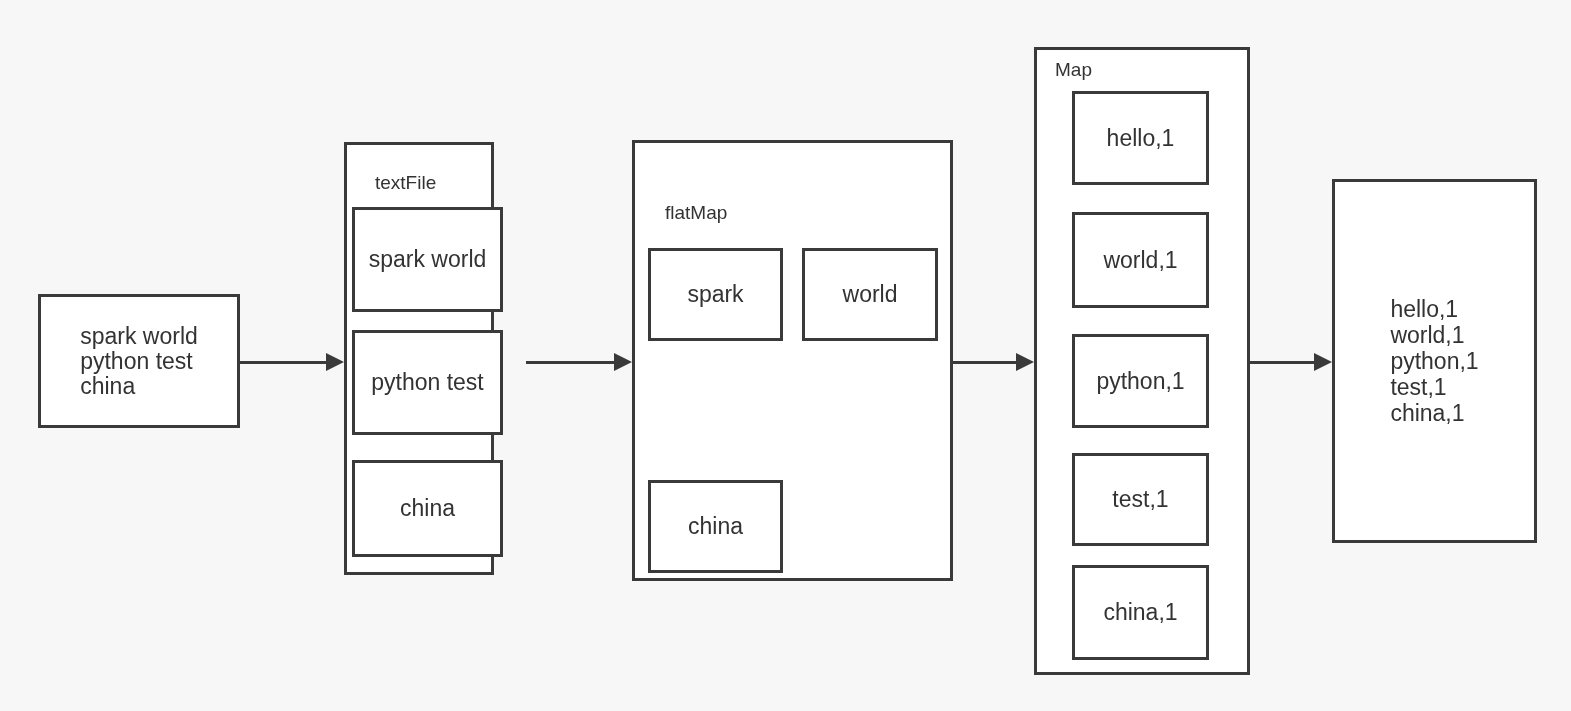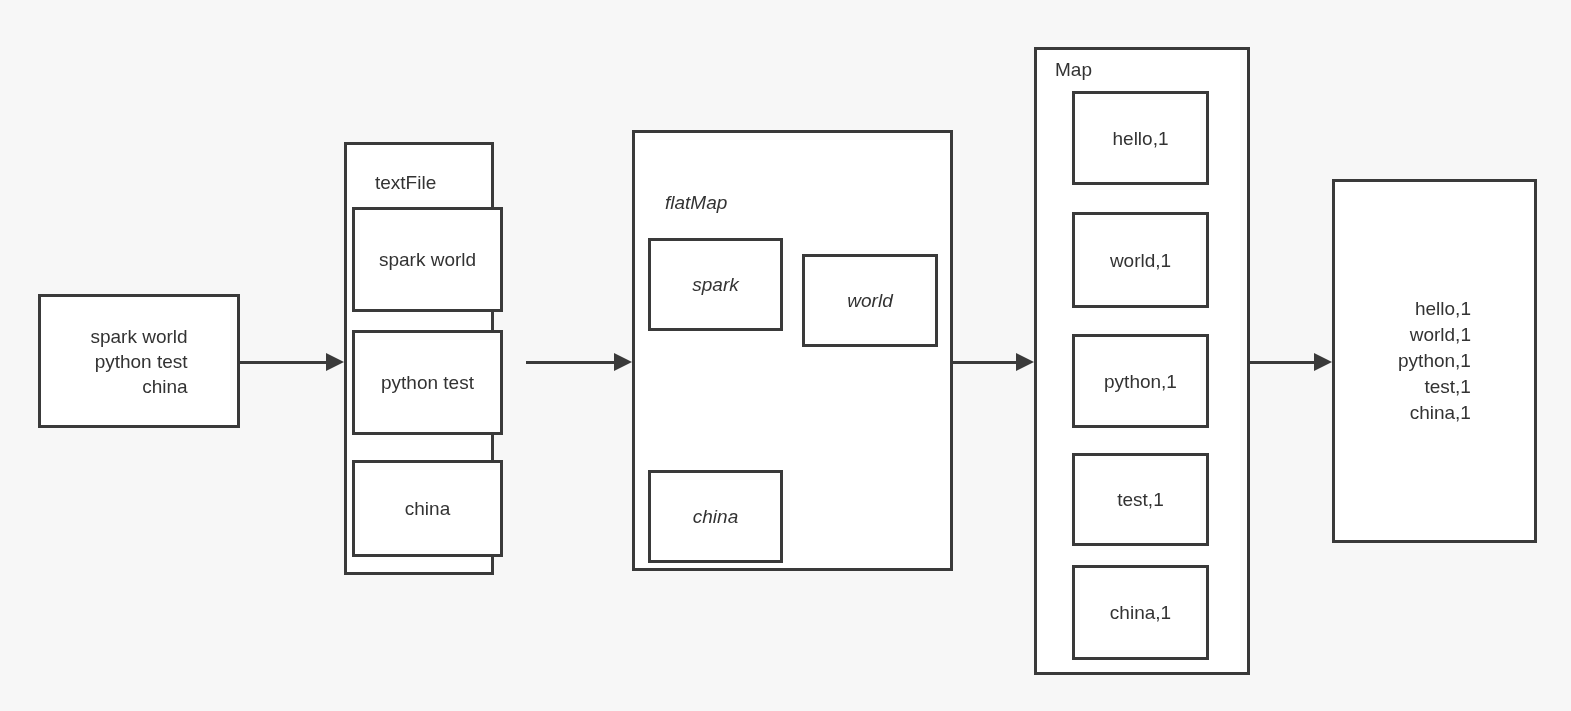--- a/index.html
+++ b/index.html
@@ -21,22 +21,22 @@
     overflow: hidden;
     background: var(--background);
   }
   .box {
     position: absolute;
     border: 3px solid var(--stroke);
     background: var(--box_fill);
     display: flex;
     align-items: center;
     justify-content: center;
-    text-align: right;
-    font-size: 19px;
+    text-align: left;
+    font-size: 23px;
     line-height: 25px;
   }
   .container {
     position: absolute;
     border: 3px solid var(--stroke);
     background: var(--box_fill);
   }
   .stage-label {
     position: absolute;
     font-size: 19px;
@@ -87,24 +87,24 @@
     <div class="box" style="left:5px; top:62px; width:151px; height:105px;">spark world</div>
     <div class="box" style="left:5px; top:185px; width:151px; height:105px;">python test</div>
     <div class="box" style="left:5px; top:315px; width:151px; height:97px;">china</div>
   </div>
 
   <div class="arrow" style="left:526px; width:106px;">
     <div class="arrow-line"></div>
     <div class="arrow-head"></div>
   </div>
 
-  <div class="container" style="left:632px; top:130px; width:321px; height:441px;font-style:italic;">
+  <div class="container" style="left:632px; top:140px; width:321px; height:441px;">
     <div class="stage-label" style="left:30px; top:59px;">flatMap</div>
     <div class="box" style="left:13px; top:105px; width:135px; height:93px;">spark</div>
-    <div class="box" style="left:167px; top:105px; width:136px; height:93px;margin-top:16px;">world</div>
+    <div class="box" style="left:167px; top:105px; width:136px; height:93px;">world</div>
     <div class="box" style="left:13px; top:337px; width:135px; height:93px;">china</div>
   </div>
 
   <div class="arrow" style="left:953px; width:81px;">
     <div class="arrow-line"></div>
     <div class="arrow-head"></div>
   </div>
 
   <div class="container" style="left:1034px; top:47px; width:216px; height:628px;">
     <div class="stage-label" style="left:18px; top:9px;">Map</div>

